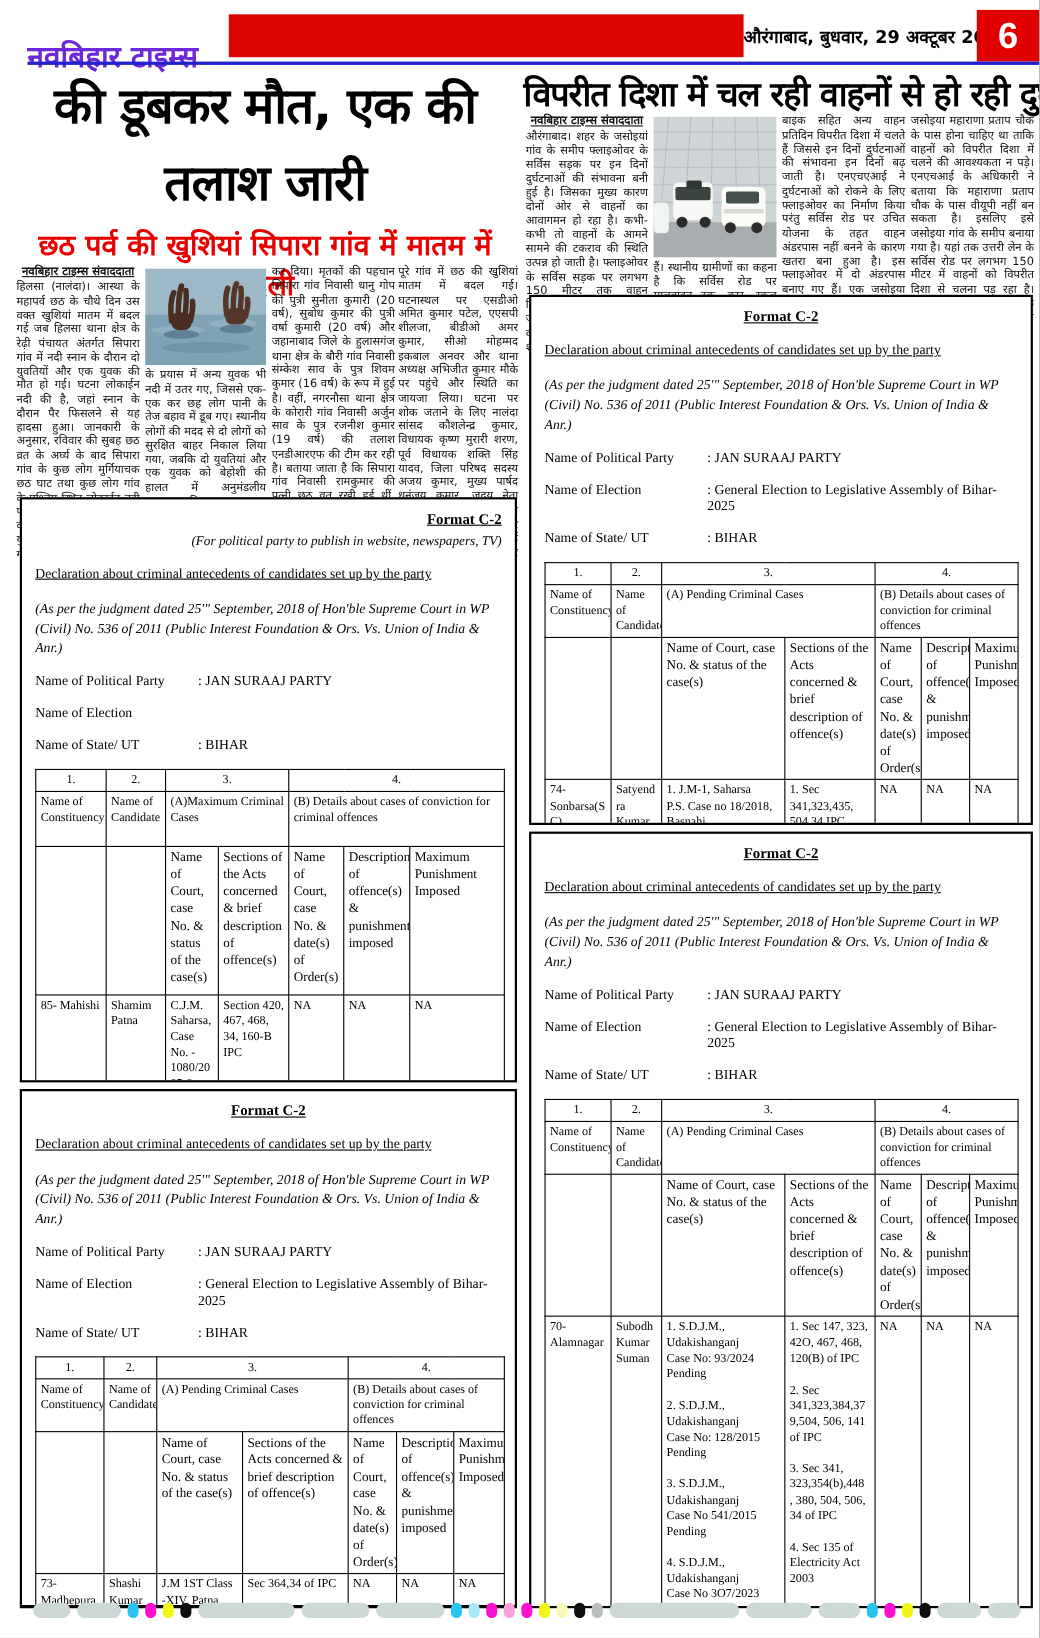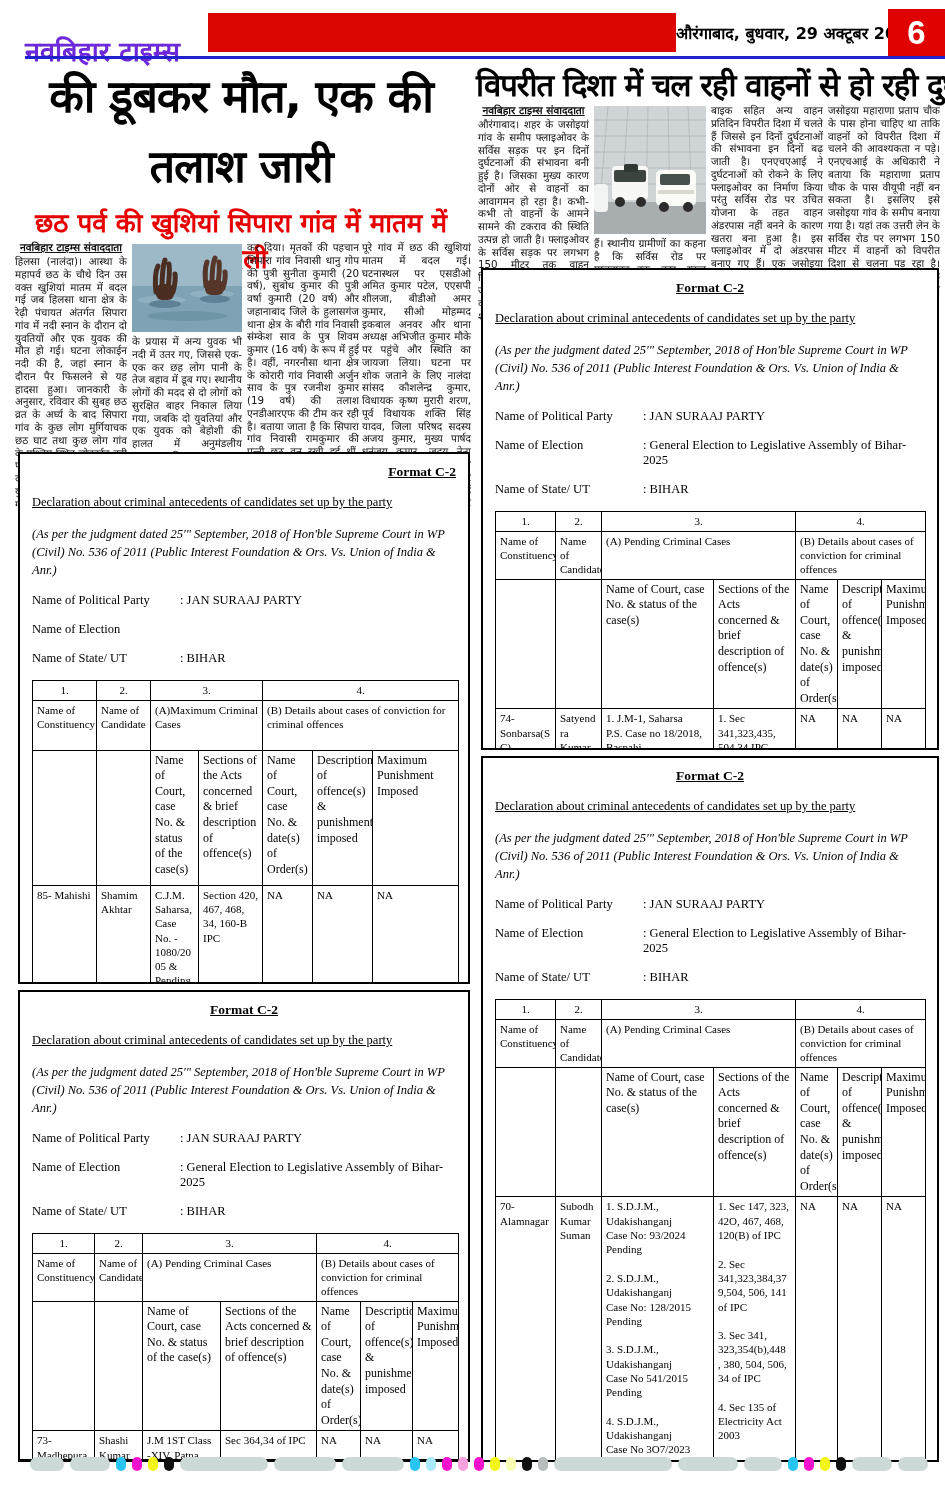--- a/index.html
+++ b/index.html
@@ -142,20 +142,21 @@
         <circle cx="94" cy="101" r="5" fill="#2b2b2b"></circle>
       </svg>
     </div>
     <div class="newscol r-c2 hindi">हैं। स्थानीय ग्रामीणों का कहना है कि सर्विस रोड पर मालवाहन ट्रक, कार, स्कूल वाहन और</div>
     <div class="newscol r-c3 hindi">बाइक सहित अन्य वाहन प्रतिदिन विपरीत दिशा में चलते हैं जिससे इन दिनों दुर्घटनाओं की संभावना इन दिनों बढ़ जाती है। एनएचएआई ने दुर्घटनाओं को रोकने के लिए फ्लाइओवर का निर्माण किया परंतु सर्विस रोड पर उचित योजना के तहत वाहन अंडरपास नहीं बनने के कारण खतरा बना हुआ है। इस फ्लाइओवर में दो अंडरपास बनाए गए हैं। एक जसोइया मोड़ पर और दूसरा जसोइयां गांव के समीप निर्माण किया गया है। लोगों का सुझाव है कि दूसरा अंडरपास</div>
     <div class="newscol r-c4 hindi">जसोइया महाराणा प्रताप चौक के पास होना चाहिए था ताकि वाहनों को विपरीत दिशा में चलने की आवश्यकता न पड़े। एनएचआई के अधिकारी ने बताया कि महाराणा प्रताप चौक के पास वीयूपी नहीं बन सकता है। इसलिए इसे जसोइया गांव के समीप बनाया गया है। यहां तक उत्तरी लेन के सर्विस रोड पर लगभग 150 मीटर में वाहनों को विपरीत दिशा से चलना पड़ रहा है। जिला प्रशासन को समस्या के समाधान के लिए कदम उठाने की जरूरत है।</div>
   </div>
 
   <div class="decl-box box-a">
     <div class="fmt-title right">Format C-2</div>
+    <div class="fmt-note">(For political party to publish in website, newspapers, TV)</div>
     <div class="decl-line">Declaration about criminal antecedents of candidates set up by the party</div>
     <div class="judg-line">(As per the judgment dated 25'" September, 2018 of Hon'ble Supreme Court in WP (Civil) No. 536 of 2011 (Public Interest Foundation &amp; Ors. Vs. Union of India &amp; Anr.)</div>
     <div class="kv">
         <span class="k">Name of Political Party</span>
         <span class="v">: JAN SURAAJ PARTY</span>
       </div>
     <div class="kv">
         <span class="k">Name of Election</span>
       </div>
     <div class="kv">
@@ -189,21 +190,21 @@
         <td></td>
             <td></td>
         <td class="sub">Name of Court, case No. &amp; status of the case(s)</td>
             <td class="sub">Sections of the Acts concerned &amp; brief description of offence(s)</td>
         <td class="sub">Name of Court, case No. &amp; date(s) of Order(s)</td>
             <td class="sub">Description of offence(s) &amp; punishment imposed</td>
             <td class="sub">Maximum Punishment Imposed</td>
       </tr>
       <tr style="height:125px">
         <td class="pre">85- Mahishi</td>
-            <td class="pre">Shamim Akhtar</td>
+            <td class="pre">Shamim Patna</td>
         <td class="pre">C.J.M. Saharsa, Case No. - 1080/2005 &amp; Pending</td>
             <td class="pre">Section 420, 467, 468, 34, 160-B IPC</td>
         <td class="pre">NA</td>
             <td class="pre">NA</td>
             <td class="pre">NA</td>
       </tr>
     </tbody>
       </table>
   </div>
 

